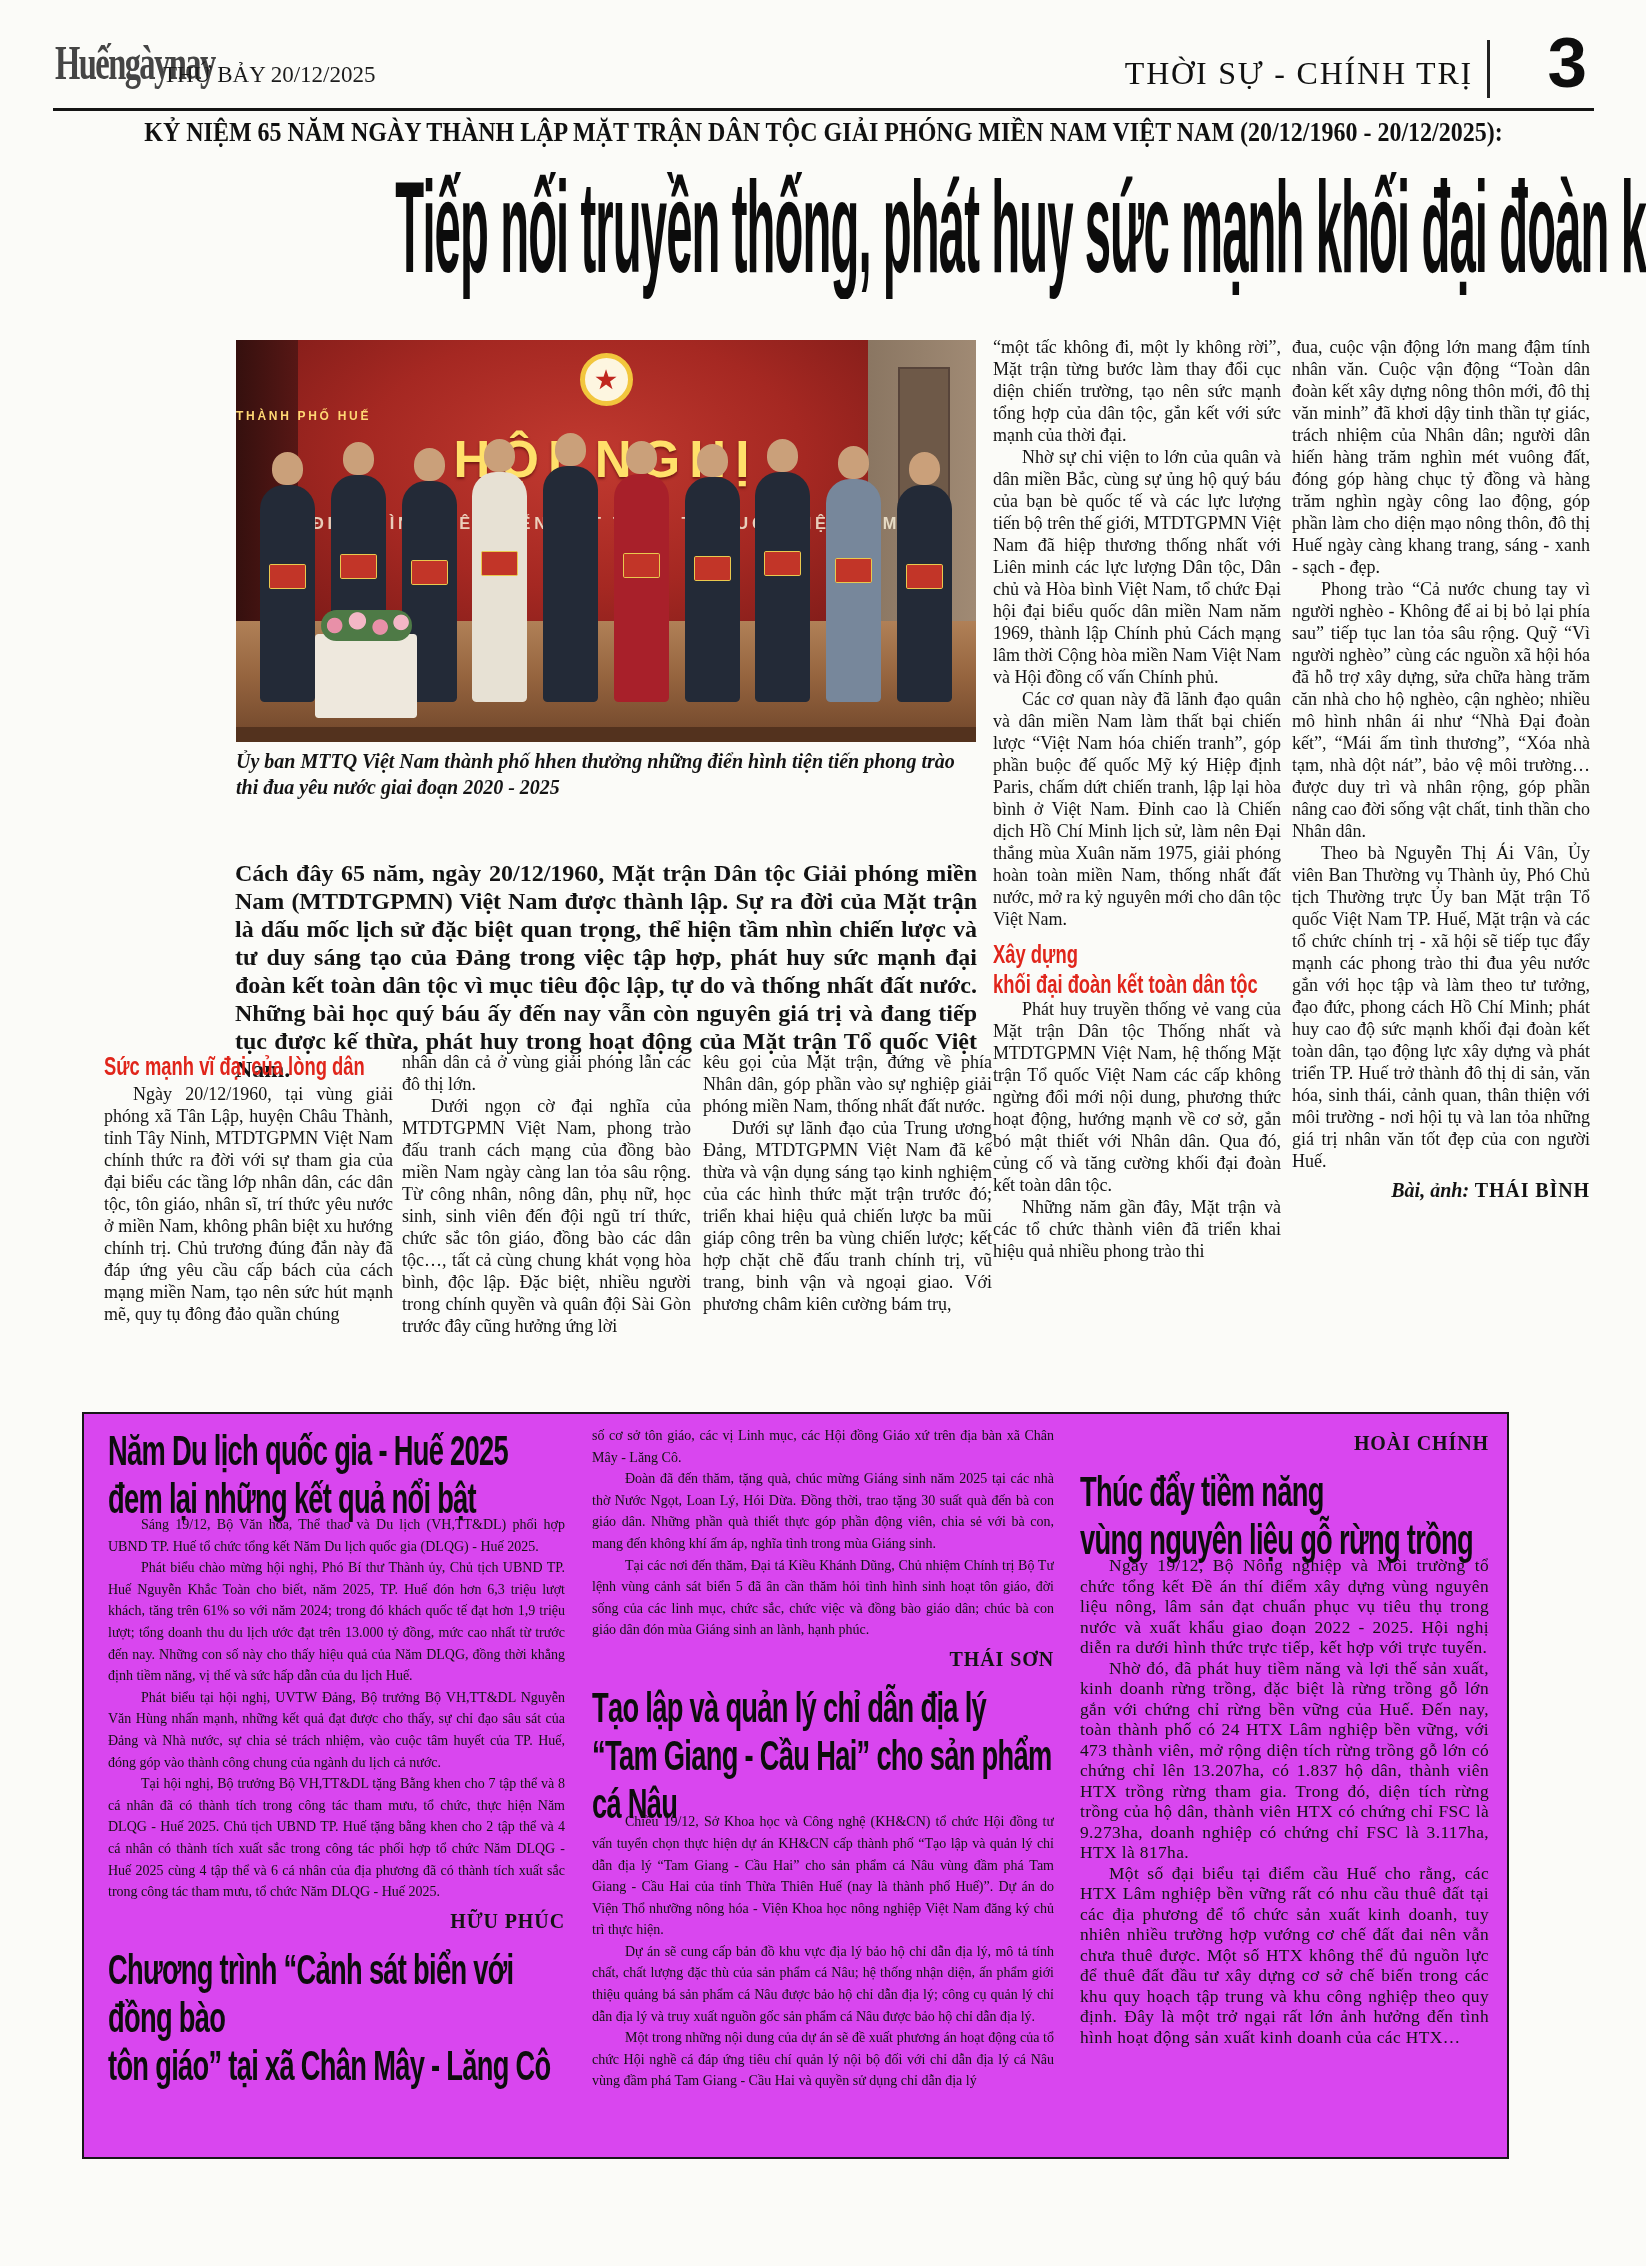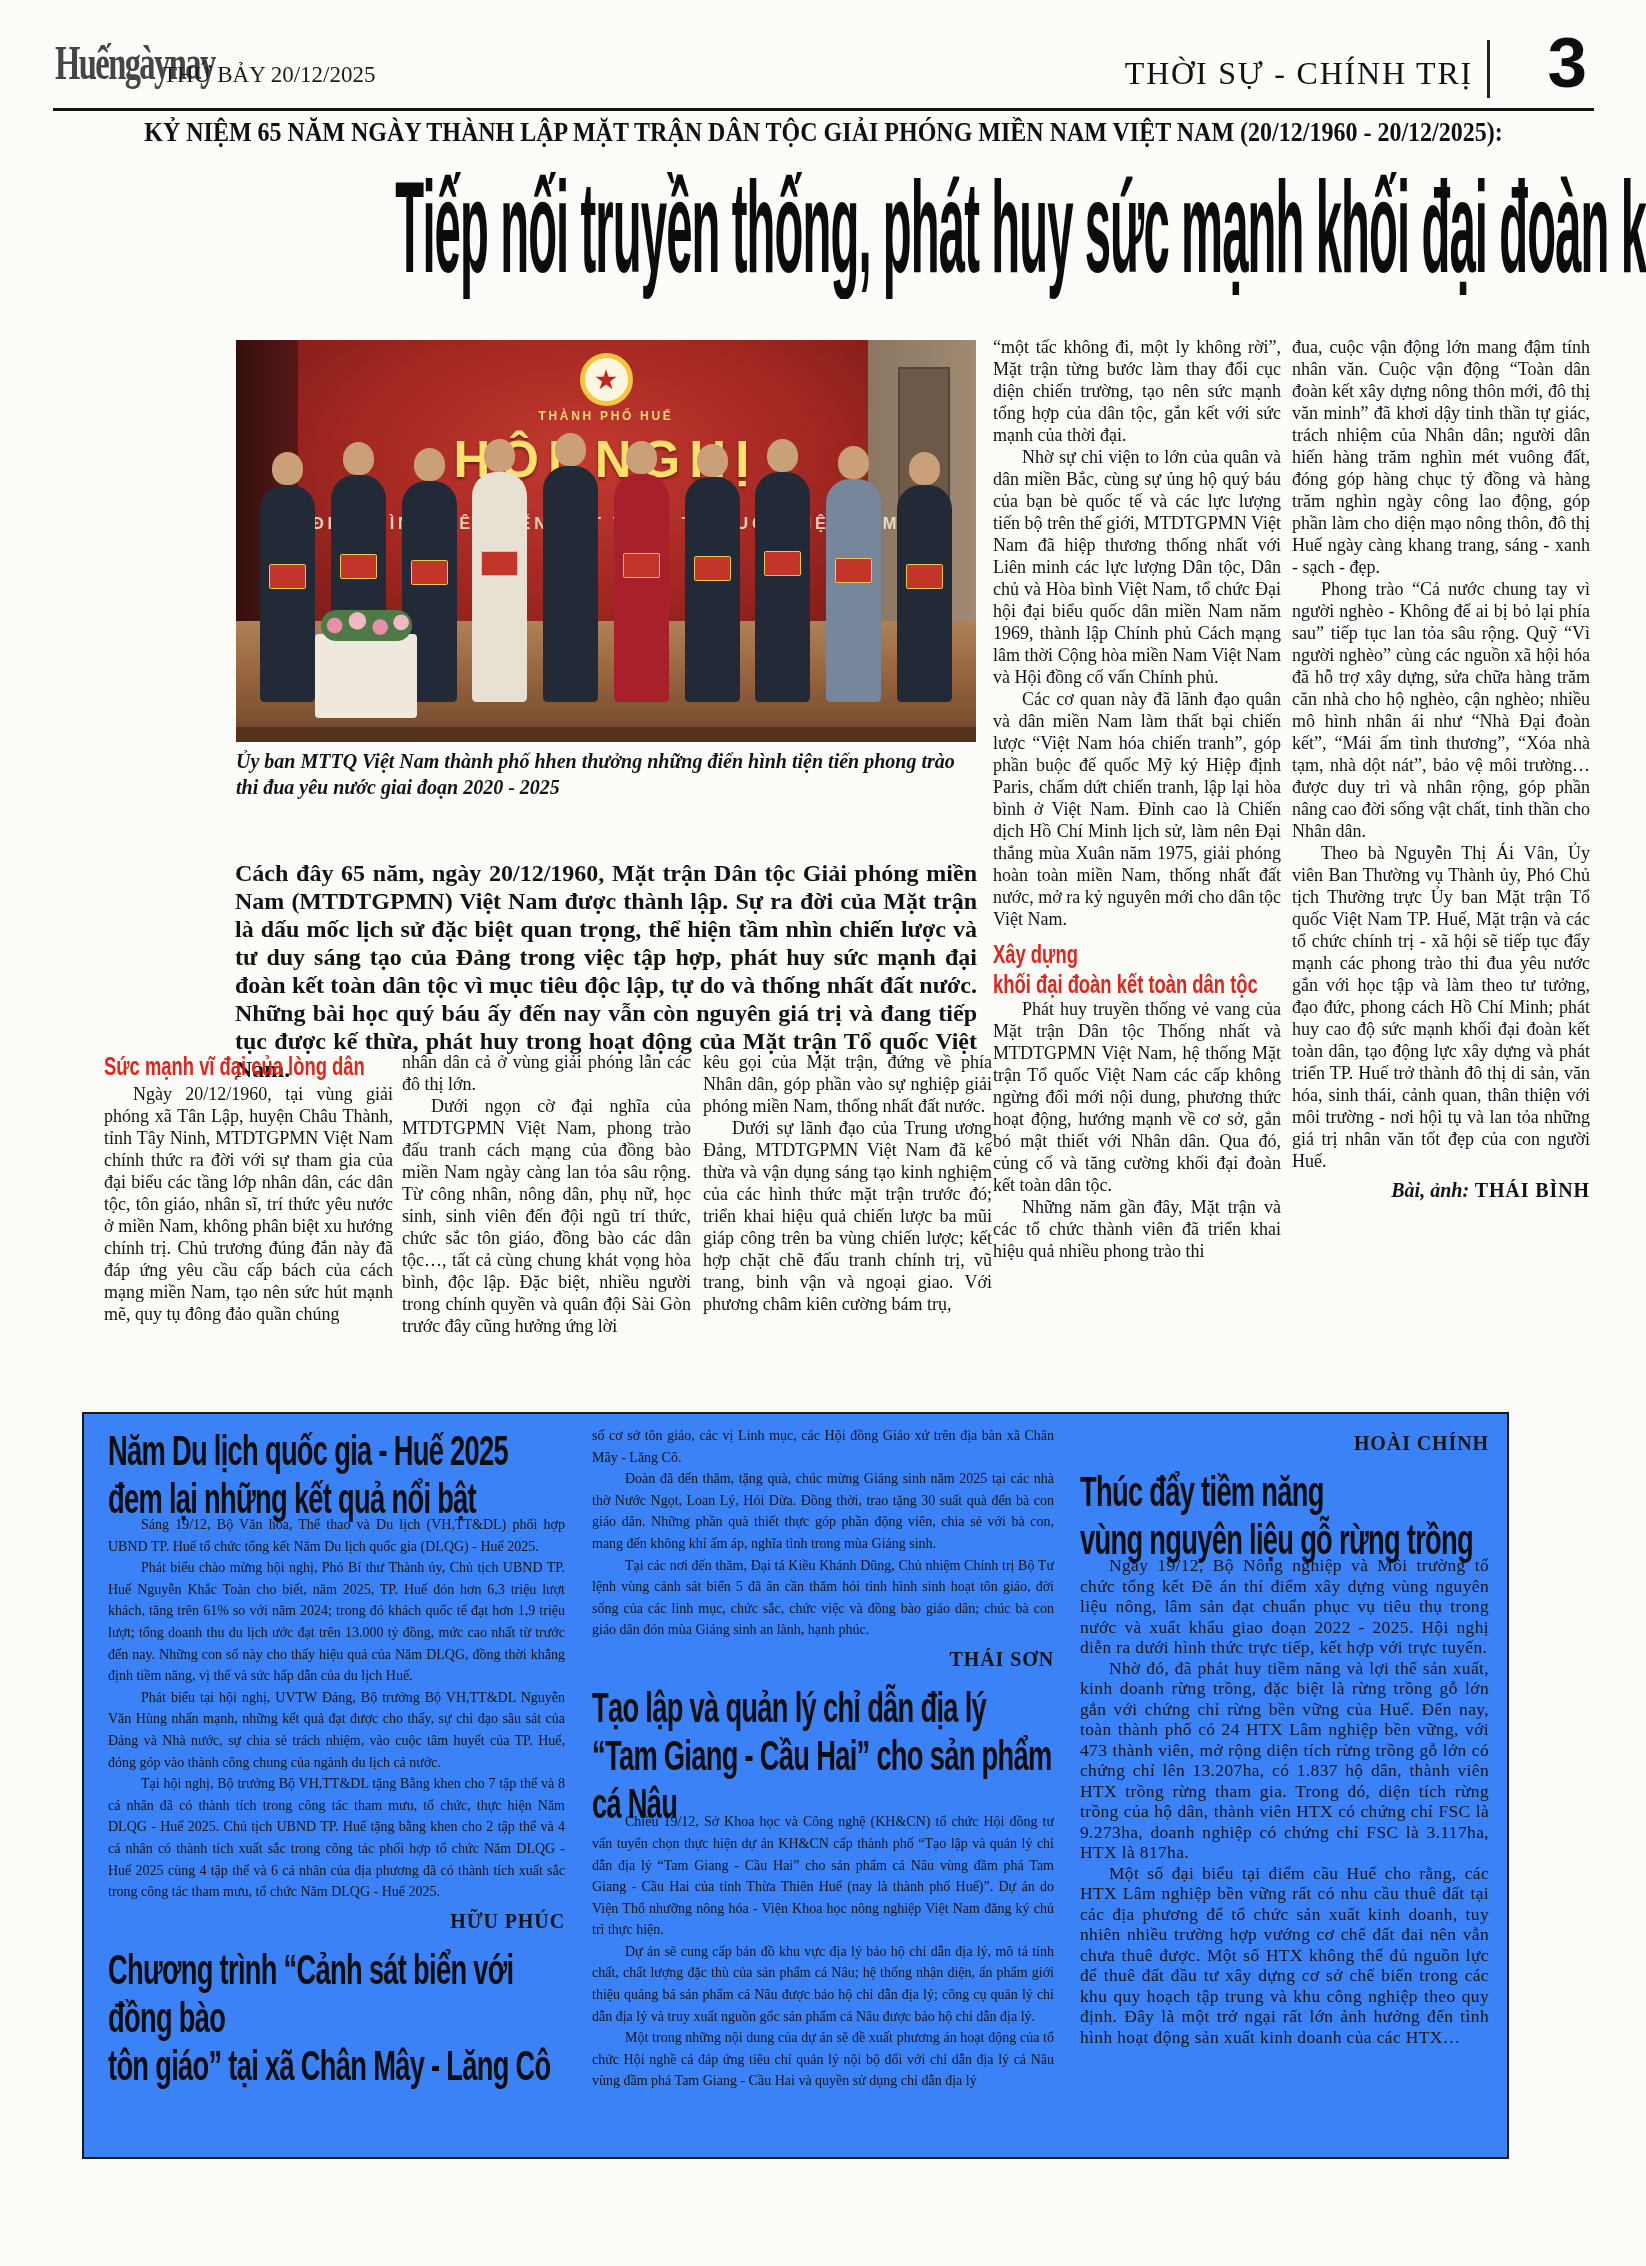--- a/index.html
+++ b/index.html
@@ -29,21 +29,21 @@
   
   .photo{position:absolute;left:236px;top:340px;width:740px;height:402px;overflow:hidden;background:#6f1f1c;}
   .ph-led{position:absolute;left:62px;right:108px;top:0;height:285px;
           background:radial-gradient(ellipse at 50% 42%,#c23a30 0%,#a52822 55%,#7d1b18 100%);}
   .ph-curtain{position:absolute;left:0;top:0;width:62px;height:285px;background:linear-gradient(90deg,#35100e,#571715);}
   .ph-wall{position:absolute;right:0;top:0;width:108px;height:285px;background:linear-gradient(90deg,#8a7662,#a08a74);}
   .ph-door{position:absolute;right:25.6px;top:27.4px;width:48px;height:258px;background:#6e5948;border:2.7px solid #57443a;}
   .ph-emblem{position:absolute;left:50%;top:12.8px;width:53px;height:53px;margin-left:-26.5px;border-radius:50%;
              background:#fdf6e0;border:5.5px solid #f2c63d;box-sizing:border-box;text-align:center;
              color:#c0271f;font-size:27.4px;line-height:44px;}
-  .ph-emblem-caption{position:absolute;left:0;right:0;top:69px;text-align:center;font-family:"Liberation Sans",sans-serif;
+  .ph-emblem-caption{position:absolute;left:0;right:0;top:69px;text-align:left;font-family:"Liberation Sans",sans-serif;
              font-weight:bold;font-size:12px;letter-spacing:2.7px;color:#ffd974;}
   .ph-title{position:absolute;left:0;right:0;top:90px;text-align:center;font-family:"Liberation Sans",sans-serif;
             font-weight:bold;font-size:51px;letter-spacing:9.1px;color:#ffe06a;text-shadow:0 1.8px 2.7px rgba(60,0,0,.55);}
   .ph-line2{position:absolute;left:37px;right:37px;top:174px;text-align:center;font-family:"Liberation Sans",sans-serif;
             font-weight:bold;font-size:16.4px;letter-spacing:3.7px;color:#f6ecd6;opacity:.85;white-space:nowrap;overflow:hidden;}
   .ph-floor{position:absolute;left:0;right:0;bottom:0;height:121px;
             background:linear-gradient(#b08057 0%,#96653f 45%,#6f452a 100%);}
   .ph-edge{position:absolute;left:0;right:0;bottom:0;height:14.6px;background:#53321e;}
   .people{position:absolute;left:24px;right:24px;bottom:40px;height:245px;display:flex;
           justify-content:space-between;align-items:flex-end;z-index:3;}
@@ -82,21 +82,21 @@
   .subhead{font-family:"Liberation Sans","DejaVu Sans",sans-serif;font-weight:bold;font-size:23px;
            line-height:26.5px;color:#e0251b;margin:0 0 5.5px 0;white-space:pre-line;
            transform:scale(.8,1.12);transform-origin:0 0;width:125%;}
   .subhead.mid{margin-top:9.1px;}
 
   .byline{font-weight:bold;font-size:20px;text-align:right;letter-spacing:0.9px;margin:7.3px 0 3.7px 0;}
   .byline .pfx{font-style:italic;letter-spacing:0;}
 
   
   .briefs-box{position:absolute;left:82px;top:1412px;width:1427px;height:747px;border:2.7px solid #171717;
-              background:#3b82f6;box-sizing:border-box;}
+              background:#d946ef;box-sizing:border-box;}
   .box-col{position:absolute;top:11px;height:722px;overflow:hidden;}
   .box-col1{left:24px;width:457px;}
   .box-col2{left:508px;width:462px;}
   .box-col3{left:996px;width:409px;}
   .box-col p{margin:0;font-size:14px;line-height:21.6px;text-align:justify;text-indent:33px;}
   .box-col3 p{font-size:17.4px;line-height:20.5px;letter-spacing:0.4px;text-indent:29px;}
   .brief-h{font-family:"Liberation Sans","DejaVu Sans",sans-serif;font-weight:bold;font-size:35px;
            line-height:40px;letter-spacing:-0.9px;color:#0d0d0d;margin:1.8px 0 7.3px 0;white-space:pre-line;
            transform:scale(.78,1.2);transform-origin:0 0;width:128%;}
   .brief-h.mt{margin-top:12.8px;}

